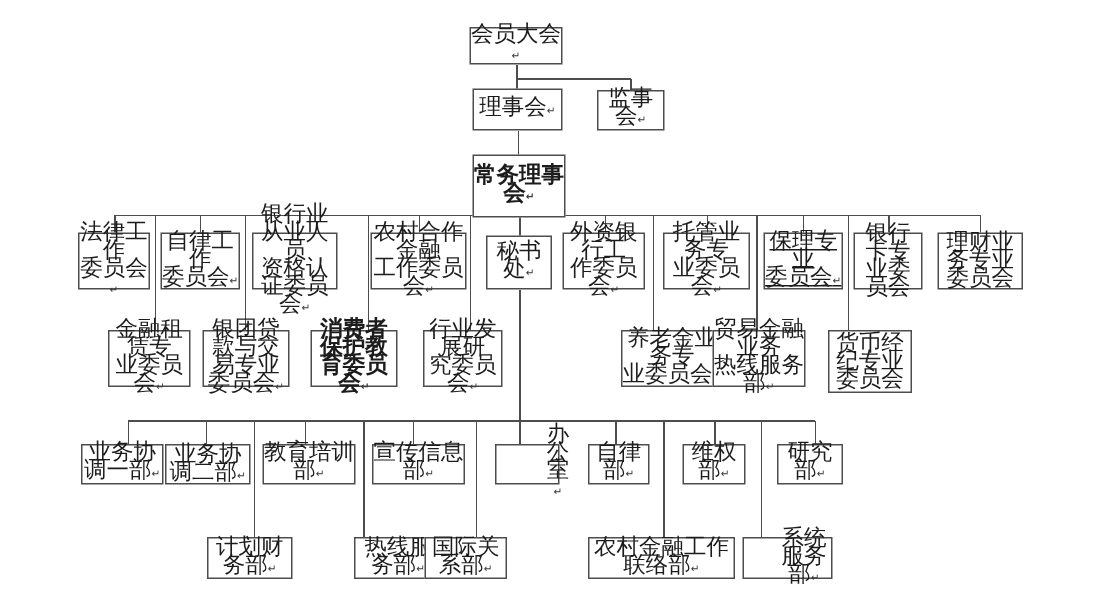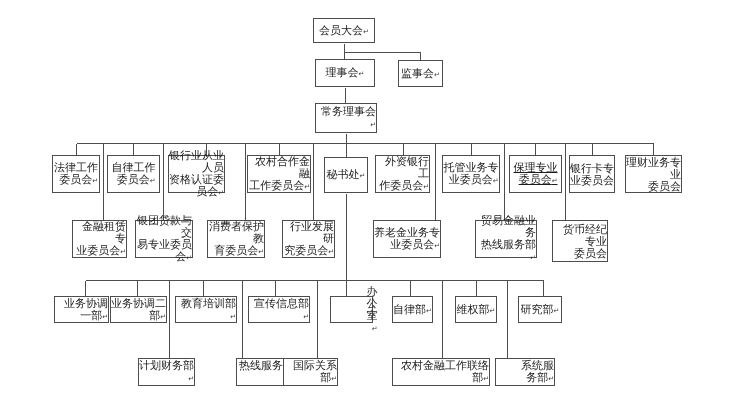--- a/index.html
+++ b/index.html
@@ -12,21 +12,21 @@
   .wires{position:absolute;left:0;top:0;width:735px;height:402px;}
   .wires line{stroke-width:1;shape-rendering:crispEdges;}
   .node{
     position:absolute;box-sizing:border-box;
     border:1px solid #4d4d4d;background:#ffffff;
     display:flex;align-items:center;justify-content:center;
     text-align:center;
   }
   .lbl{
     display:inline-block;white-space:pre-line;
-    font-size:11px;line-height:12px;color:#1c1c1c;text-align:right;
+    font-size:15px;line-height:12px;color:#1c1c1c;
   }
   .lbl.u{text-decoration:underline;}
   .lbl.pmark::after{content:"\21B5";font-size:7px;color:#3a3a3a;}
 </style>
 </head>
 <body>
 
 <div class="canvas">
   <svg class="wires" viewBox="0 0 735 402">
     <g transform="translate(0.5,0.5)" stroke="#4d4d4d">
@@ -71,21 +71,21 @@
   <div class="nodes">
       <div class="node" style="left: 313px; top: 18px; width: 62px; height: 25px;">
         <span class="lbl pmark">会员大会</span>
       </div>
       <div class="node" style="left: 315px; top: 59px; width: 60px; height: 28px;">
         <span class="lbl pmark">理事会</span>
       </div>
       <div class="node" style="left: 398px; top: 60px; width: 45px; height: 27px;">
         <span class="lbl pmark">监事会</span>
       </div>
-      <div class="node" style="left: 315px; top: 103px; width: 62px; height: 30px;">
+      <div class="node" style="left: 315px; top: 103px; width: 62px; height: 42px; font-weight: bold;">
         <span class="lbl pmark">常务理事会</span>
       </div>
       <div class="node" style="left: 52px; top: 155px; width: 48px; height: 38px;">
         <span class="lbl pmark">法律工作
 委员会</span>
       </div>
       <div class="node" style="left: 107px; top: 155px; width: 53px; height: 38px;">
         <span class="lbl pmark">自律工作
 委员会</span>
       </div>
@@ -121,29 +121,29 @@
 委员会</span>
       </div>
       <div class="node" style="left: 72px; top: 220px; width: 55px; height: 38px;">
         <span class="lbl pmark">金融租赁专
 业委员会</span>
       </div>
       <div class="node" style="left: 135px; top: 220px; width: 58px; height: 38px;">
         <span class="lbl pmark">银团贷款与交
 易专业委员会</span>
       </div>
-      <div class="node" style="left: 207px; top: 220px; width: 58px; height: 38px;">
+      <div class="node" style="left: 207px; top: 220px; width: 58px; height: 38px; font-weight: bold;">
         <span class="lbl pmark">消费者保护教
 育委员会</span>
       </div>
       <div class="node" style="left: 282px; top: 220px; width: 53px; height: 38px;">
         <span class="lbl pmark">行业发展研
 究委员会</span>
       </div>
-      <div class="node" style="left: 373px; top: 220px; width: 68px; height: 38px;">
+      <div class="node" style="left: 414px; top: 220px; width: 68px; height: 38px;">
         <span class="lbl pmark">养老金业务专
 业委员会</span>
       </div>
       <div class="node" style="left: 475px; top: 220px; width: 62px; height: 38px;">
         <span class="lbl pmark">贸易金融业务
 热线服务部</span>
       </div>
       <div class="node" style="left: 552px; top: 220px; width: 56px; height: 42px;">
         <span class="lbl">货币经纪专业
 委员会</span>

